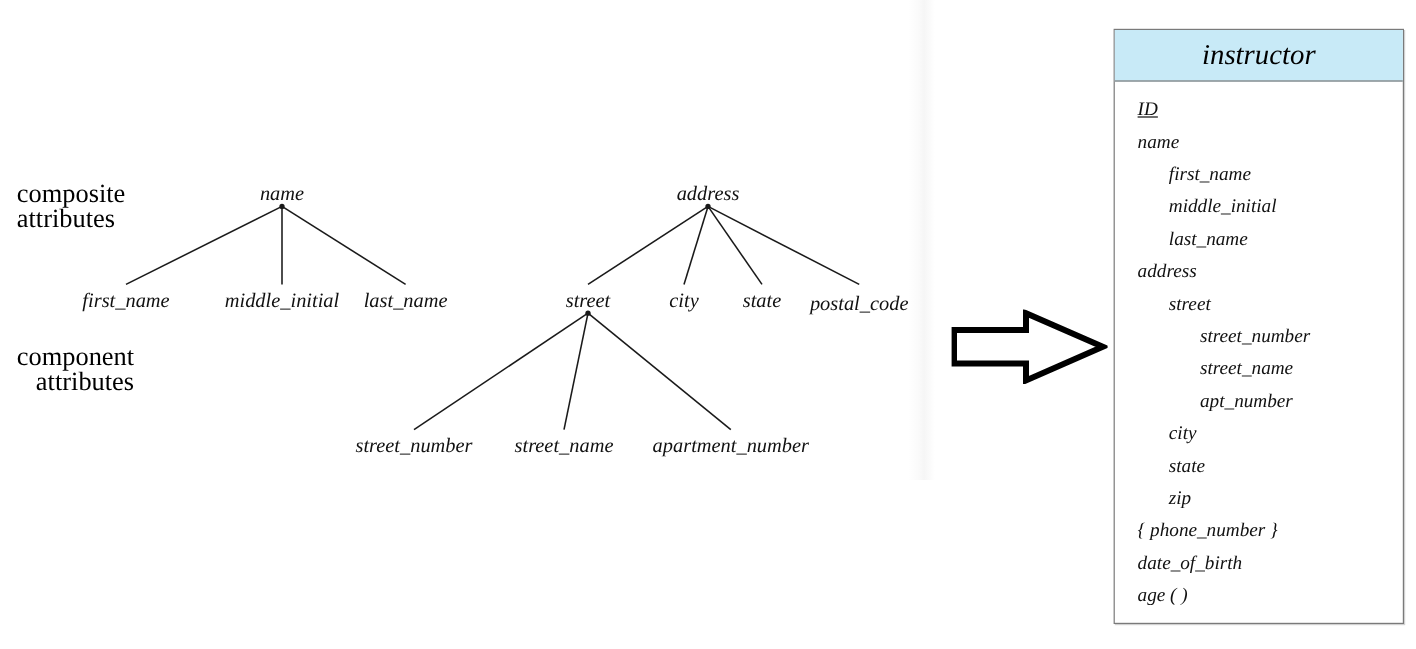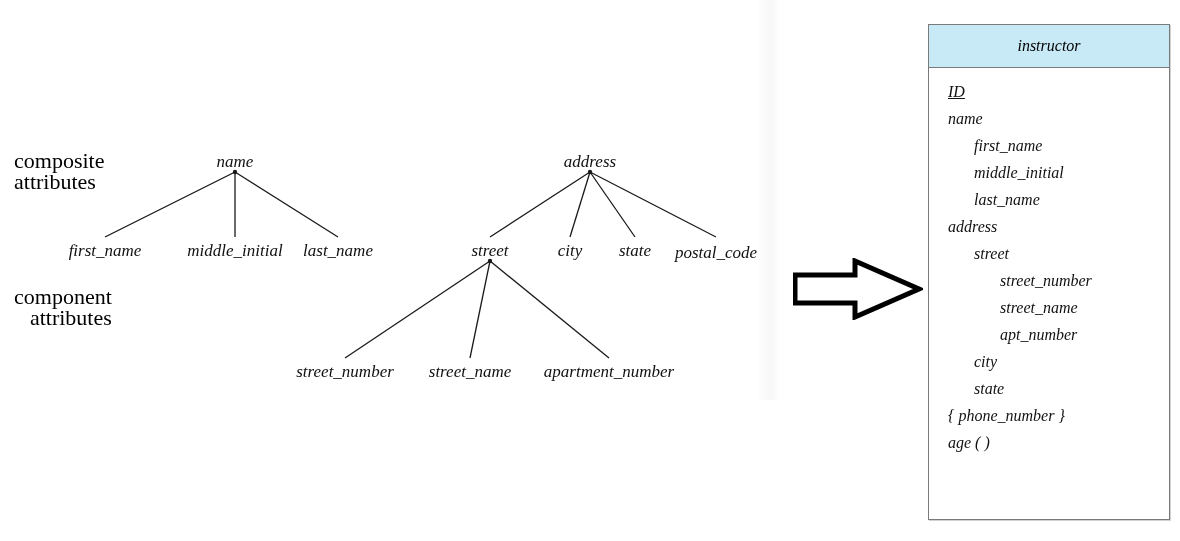--- a/index.html
+++ b/index.html
@@ -79,21 +79,21 @@
   .entity-header {
     height: 42px;
     background: #c8eaf7;
     border-bottom: 1.5px solid #7a7a7a;
     display: flex;
     align-items: center;
     justify-content: center;
   }
   .entity-title {
     font-style: italic;
-    font-size: 16px;
+    font-size: 24px;
     color: #000000;
   }
   .entity-body {
     padding: 10px 0 0 19px;
   }
   .attr {
     font-style: italic;
     font-size: 16px;
     line-height: 27px;
     color: #111111;
@@ -168,18 +168,20 @@
         <div class="attr lvl1">first_name</div>
         <div class="attr lvl1">middle_initial</div>
         <div class="attr lvl1">last_name</div>
         <div class="attr lvl0">address</div>
         <div class="attr lvl1">street</div>
         <div class="attr lvl2">street_number</div>
         <div class="attr lvl2">street_name</div>
         <div class="attr lvl2">apt_number</div>
         <div class="attr lvl1">city</div>
         <div class="attr lvl1">state</div>
+        <div class="attr lvl1">zip</div>
         <div class="attr lvl0">{ phone_number }</div>
+        <div class="attr lvl0">date_of_birth</div>
         <div class="attr lvl0">age ( )</div>
       </div>
   </div>
 
 </div>
 
 </body></html>

